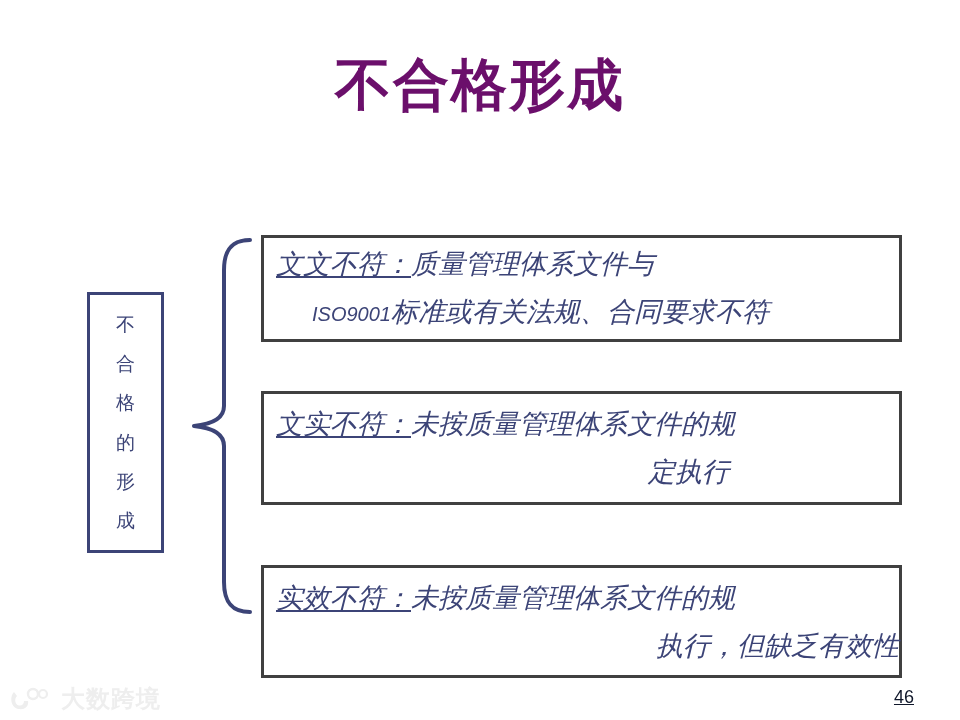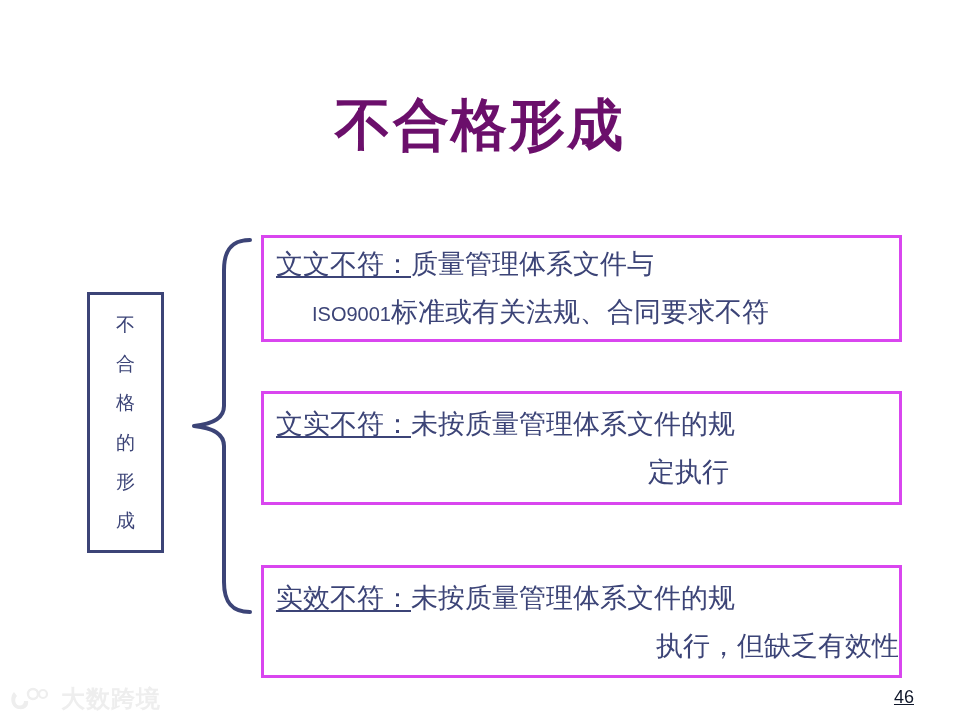--- a/index.html
+++ b/index.html
@@ -22,21 +22,20 @@
     top: 52px;
     width: 960px;
     text-align: center;
     color: #6b0f6b;
     font-family: "Liberation Sans", "DejaVu Sans", sans-serif;
     font-weight: bold;
     font-size: 56px;
     letter-spacing: 2px;
     line-height: 66px;
     white-space: nowrap;
-    margin-top: 40px;
   }
 
   
   #vertical-label-box {
     position: absolute;
     left: 87px;
     top: 292px;
     width: 77px;
     height: 261px;
     border: 3px solid #3c4477;
@@ -67,24 +66,25 @@
     top: 236px;
     width: 76px;
     height: 380px;
   }
 
   
   .content-box {
     position: absolute;
     left: 261px;
     width: 641px;
-    border: 3px solid #d946ef;
+    border: 3px solid #404040;
     box-sizing: border-box;
     background: #ffffff;
     color: #3c4477;
+    font-style: italic;
   }
   #content-box-1 { top: 235px;  height: 107px; }
   #content-box-2 { top: 391px;  height: 114px; }
   #content-box-3 { top: 565px;  height: 113px; }
 
   .box-inner {
     position: absolute;
     left: 0; top: 0;
     width: 100%; height: 100%;
     display: flex;

